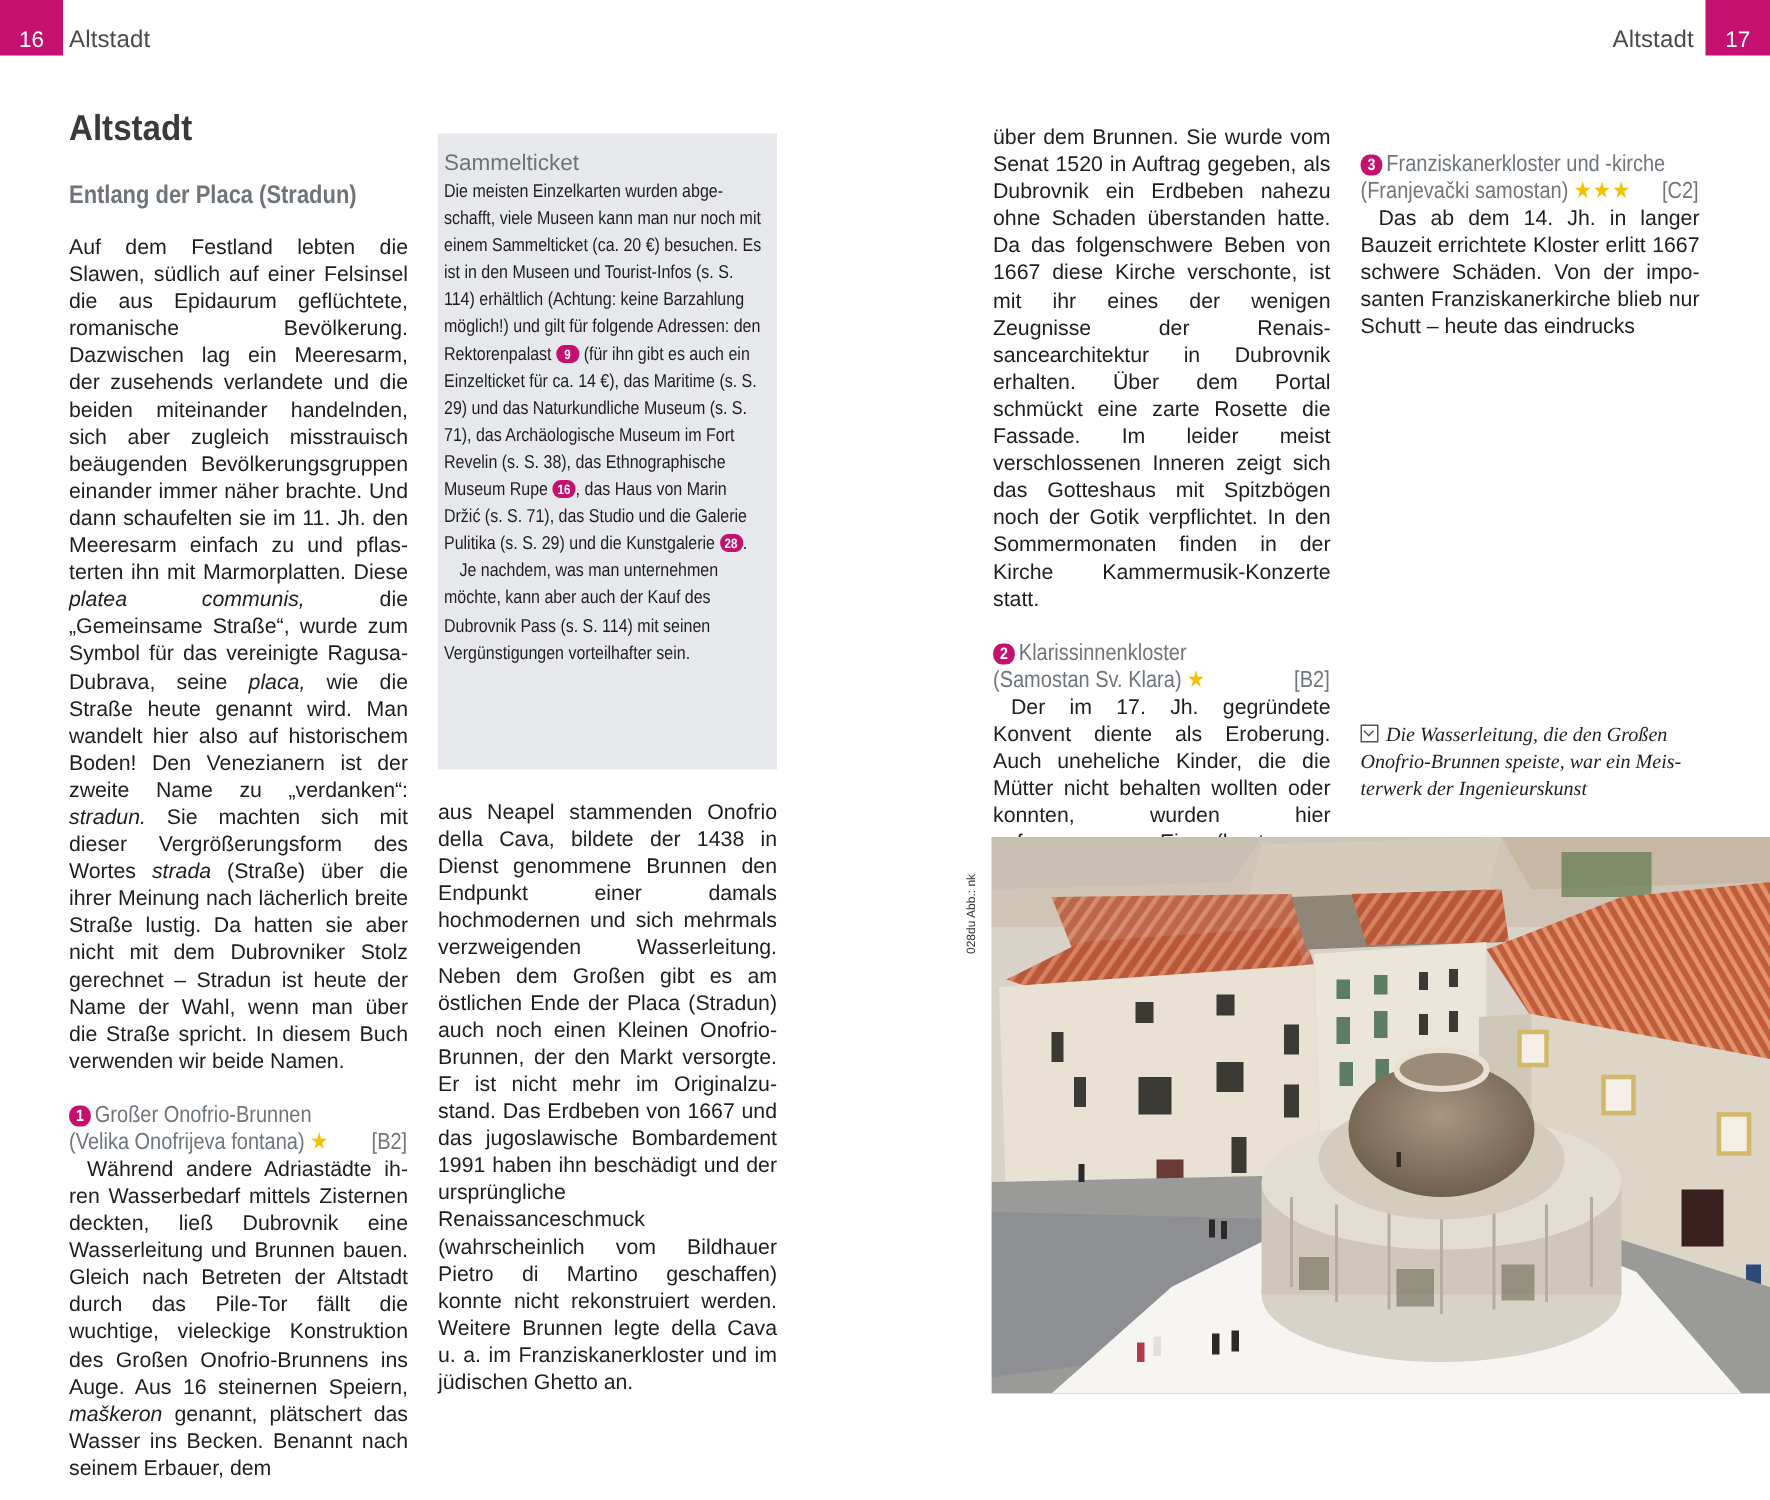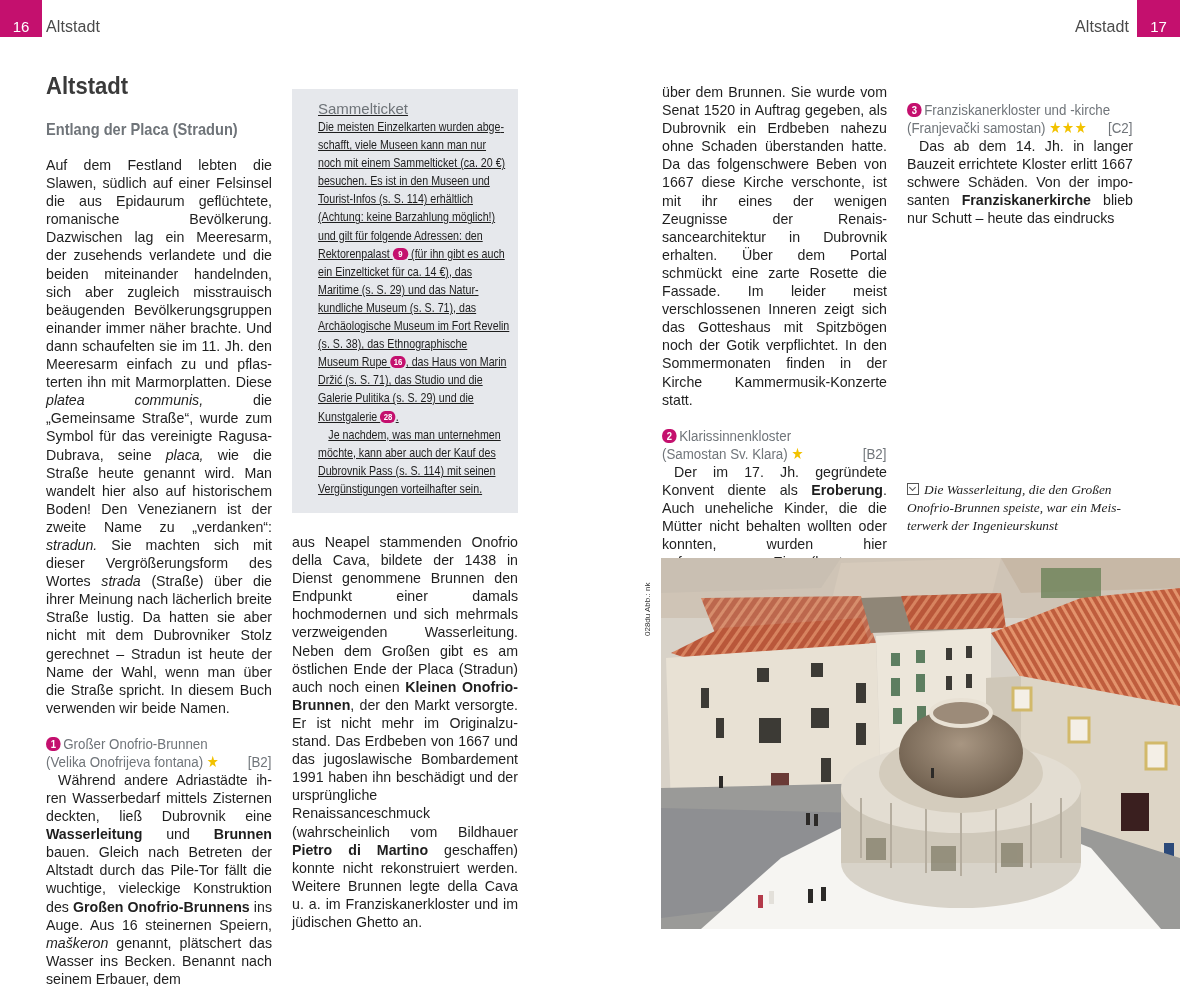--- a/index.html
+++ b/index.html
@@ -32,21 +32,21 @@
     color: #6f7479; transform: scaleX(0.86); transform-origin: left; white-space: nowrap;
   }
 
   
   .col {
     position: absolute; font-size: 14.2px; line-height: 18.1px; text-align: justify;
     color: #1e1e1e; hyphens: manual;
   }
   .col p { margin: 0; }
   .col p.ind { text-indent: 12px; }
-  .col b { font-weight: bold; }
+  .col b { font-weight: normal; }
   .col i { font-style: italic; }
 
   
   .sight-head {
     font-size: 15.5px; line-height: 18px; color: #70757a;
     transform: scaleX(0.86); transform-origin: left; white-space: nowrap; width: 116%;
     display: block; position: relative;
   }
   .sight-head .ref { position: absolute; right: 0; }
   .badge {
@@ -57,21 +57,21 @@
   .badge-sm {
     display: inline-block; min-width: 14px; height: 12px; border-radius: 7px;
     background: #c4106e; color: #fff; font-size: 9px; line-height: 12px;
     text-align: center; font-weight: bold; vertical-align: 1px; padding: 0 2px;
   }
   .stars { color: #f2c200; letter-spacing: 1px; }
 
   
   .infobox {
     position: absolute; left: 292px; top: 89px; width: 226px; height: 424px;
-    background: #e6e8ec; box-sizing: border-box; padding: 10px 10px 0 26px; text-decoration: underline;
+    background: #e6e8ec; box-sizing: border-box; padding: 10px 10px 0 4px;
   }
   .infobox .ib-title { font-size: 15px; color: #6e7378; line-height: 19px; margin-bottom: 0px; }
   .infobox .ib-text {
     font-size: 12.4px; line-height: 18.1px; color: #1e1e1e;
     transform: scaleX(0.86); transform-origin: left; width: 118%;
   }
   .infobox .ib-text p { margin: 0; }
   .infobox .ib-text p.ind { text-indent: 12px; }
 
   

